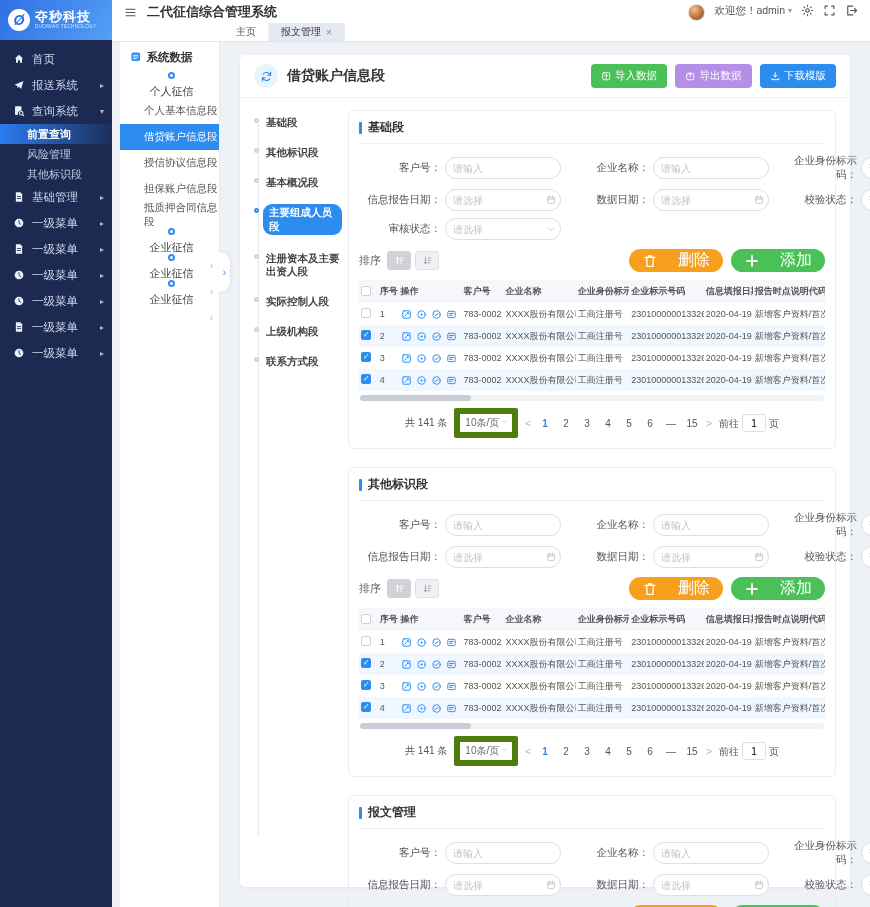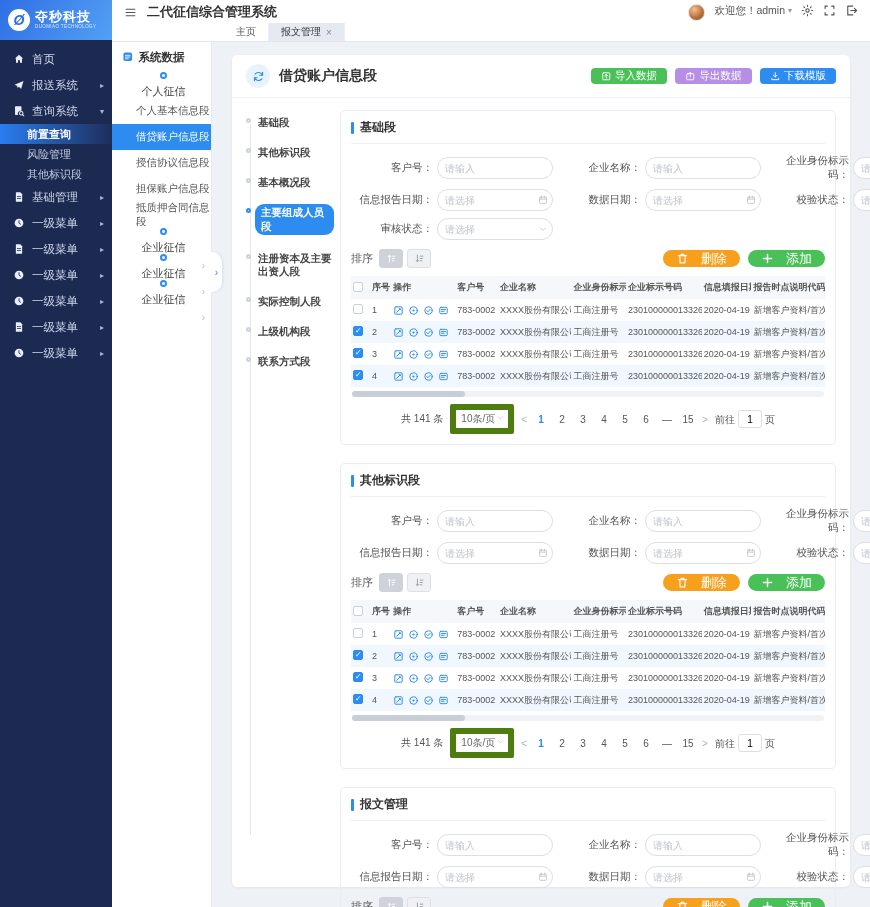--- a/index.html
+++ b/index.html
@@ -28,40 +28,40 @@
   .topbar-title { font-size:13px; font-weight:bold; color:#333; }
   .topbar-right { margin-left:auto; display:flex; align-items:flex-start; gap:9px; }
   .avatar { width:17px; height:17px; border-radius:50%; background:radial-gradient(circle at 35% 30%, #f7c08a, #b56a3c 60%, #4e7a3a); border:1px solid #ddd; cursor:pointer; }
   .welcome { font-size:10.5px; color:#555; display:flex; align-items:center; gap:3px; cursor:pointer; }
   .welcome .arrow { font-size:8px; color:#999; }
   .tabbar { height:18px; background:#fff; border-bottom:1px solid #e3e6ec; display:flex; align-items:flex-end; padding-left:112px; flex-shrink:0; }
   .tab { height:18px; display:flex; align-items:center; gap:5px; padding:0 12px; font-size:10px; color:#555; border-right:1px solid #eceef2; cursor:pointer; background:#fff; }
   .tab.active { background:#e4e9f2; color:#333; }
   .tab .close { font-size:10px; color:#888; }
 
-  .content-row { flex:1; display:flex; min-height:0; }
+  .content-row { flex:1; display:flex; min-height:0;margin-left:8px; }
   
   .tree { width:100px; background:#fff; border-right:1px solid #e7eaf0; flex-shrink:0; position:relative; font-size:11px; }
   .tree-header { height:30px; display:flex; align-items:center; gap:5px; padding-left:10px; font-weight:bold; color:#333; font-size:11.5px; }
   .tree-row { height:26px; display:flex; align-items:center; padding:0 6px 0 10px; color:#444; cursor:pointer; gap:5px;flex-direction:column; }
   .tree-row .dot { width:7px; height:7px; border-radius:50%; border:2px solid #2d8cf0; background:#fff; flex-shrink:0; }
   .tree-row .chev { margin-left:auto; color:#b6bcc6; font-size:10px; }
   .tree-row .chev.open { transform:rotate(90deg); }
   .tree-leaf { height:26px; display:flex; align-items:center; padding-left:24px; color:#555; cursor:pointer; font-size:10.5px; }
   .tree-leaf.active { background:#2d8cf0; color:#fff; }
   .tree-handle { position:absolute; right:-11px; top:210px; width:11px; height:40px; background:#fff; border-radius:0 10px 10px 0; box-shadow:1px 0 3px rgba(0,0,0,.08); display:flex; align-items:center; justify-content:center; color:#2d8cf0; font-size:10px; cursor:pointer; z-index:5; }
 
   
   .workarea { flex:1; background:#eef1f6; padding:13px 20px 20px; overflow:hidden; min-width:0; }
   .card { background:#fff; border-radius:5px; box-shadow:0 1px 3px rgba(30,50,90,.06); height:100%; display:flex; flex-direction:column; }
   .card-head { display:flex; align-items:center; gap:9px; padding:9px 14px; border-bottom:1px solid #eef0f4; flex-shrink:0; }
   .page-icon { width:24px; height:24px; border-radius:50%; background:#e8f3fe; color:#2d8cf0; display:flex; align-items:center; justify-content:center; font-size:13px; }
   .page-title { font-size:14px; font-weight:bold; color:#333; }
   .card-actions { margin-left:auto; display:flex; gap:8px; }
-  .act-btn { height:16px; border:none; border-radius:4px; color:#fff; font-size:10.5px; padding:0 10px; display:flex; align-items:center; gap:4px; cursor:pointer; font-family:inherit; }
+  .act-btn { height:24px; border:none; border-radius:4px; color:#fff; font-size:10.5px; padding:0 10px; display:flex; align-items:center; gap:4px; cursor:pointer; font-family:inherit; }
   .card-body { flex:1; display:flex; padding:12px 14px; min-height:0; }
 
   
   .anchors { width:88px; flex-shrink:0; position:relative; padding-top:6px; }
   .anchors::before { content:""; position:absolute; left:4px; top:14px; bottom:40px; width:1px; background:#e3e7ee; }
   .anchor-item { display:flex; align-items:flex-start; margin-bottom:17px; cursor:pointer; position:relative; }
   .anchor-dot { width:5px; height:5px; border-radius:50%; background:#fff; border:2px solid #cdd3dc; flex-shrink:0; margin-top:2px; z-index:1; }
   .anchor-label { font-size:10.5px; color:#444; margin-left:7px; font-weight:bold; line-height:1.25; }
   .anchor-item.active .anchor-dot { border-color:#2d8cf0; }
   .anchor-item.active .anchor-label { background:#2d8cf0; color:#fff; border-radius:9px; padding:2px 6px; margin-left:4px; margin-top:-2px; }
@@ -75,21 +75,21 @@
   .field { display:flex; align-items:center; width:208px; margin-right:6px; }
   .field label { width:86px; text-align:right; font-size:10.5px; color:#555; padding-right:4px; flex-shrink:0; }
   .ctrl { position:relative; width:116px; }
   .ctrl input { width:116px; height:22px; border:1px solid #dcdfe6; border-radius:11px; font-size:10px; padding:0 7px; color:#333; font-family:inherit; background:#fff; }
   .ctrl input::placeholder { color:#c0c4cc; }
   .ctrl .suffix { position:absolute; right:5px; top:50%; transform:translateY(-50%); color:#c0c4cc; font-size:10px; pointer-events:none; display:flex; }
   .sort-row { display:flex; align-items:center; margin:9px 0 8px; }
   .sort-label { font-size:11px; color:#555; margin-right:6px; }
   .sort-btn { width:24px; height:19px; border:1px solid #dcdfe6; background:#f0f1f4; color:#9aa0a8; border-radius:3px; display:flex; align-items:center; justify-content:center; font-size:11px; cursor:pointer; margin-right:4px; }
   .sort-btn.on { background:#cfd3d9; color:#fff; border-color:#cfd3d9; }
-  .pill-btn { height:17px; border:none; border-radius:12px; color:#fff; font-size:13px; padding:0 13px; display:flex; align-items:center; gap:12px; cursor:pointer; font-family:inherit; }
+  .pill-btn { height:23px; border:none; border-radius:12px; color:#fff; font-size:16px; padding:0 13px; display:flex; align-items:center; gap:20px; cursor:pointer; font-family:inherit; }
   .pill-btn.del { margin-left:auto; margin-right:8px; }
 
   table { width:100%; border-collapse:collapse; table-layout:fixed; }
   th { background:#f5f7fa; color:#555; font-size:9px; font-weight:bold; height:23px; text-align:left; padding:0 2px; white-space:nowrap; overflow:hidden; }
   td { font-size:9px; color:#555; height:22px; padding:0 2px; white-space:nowrap; overflow:hidden; }
   tr.stripe td { background:#f0f7ff; }
   .cb { width:10px; height:10px; border:1px solid #ccd1d9; border-radius:2px; background:#fff; display:inline-block; cursor:pointer; }
   .cb.checked { background:#2d8cf0; border-color:#2d8cf0; position:relative; }
   .cb.checked::after { content:"✓"; color:#fff; font-size:8px; position:absolute; left:1px; top:-1px; }
   .ops { display:flex; gap:4px; color:#2d8cf0; font-size:11px; }

